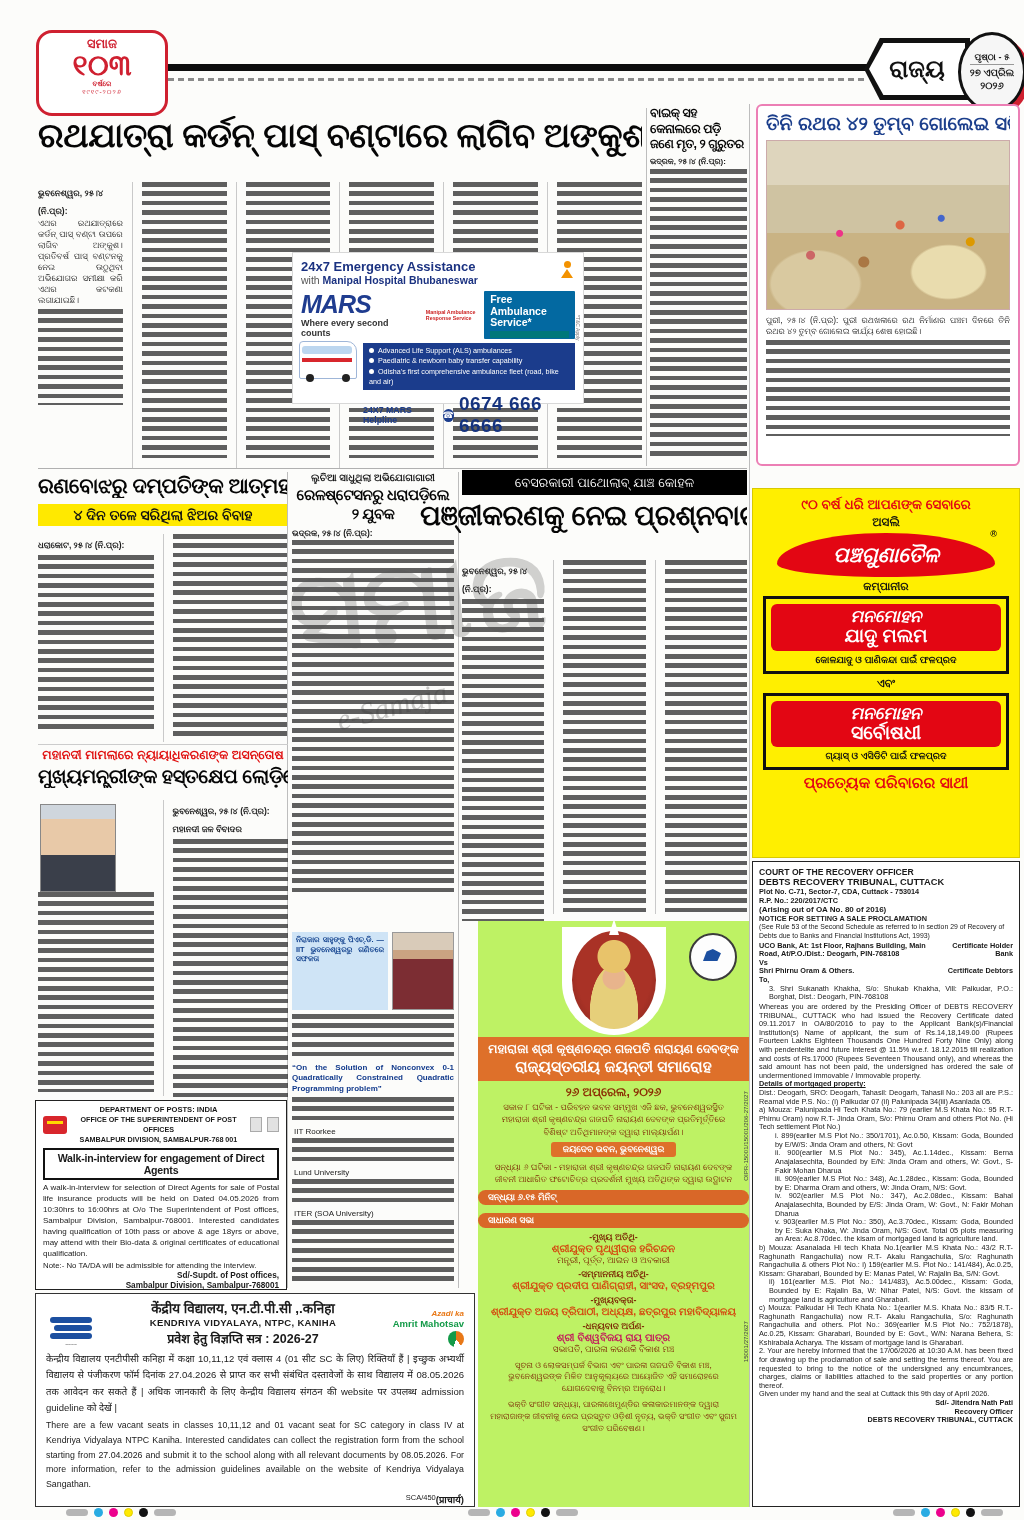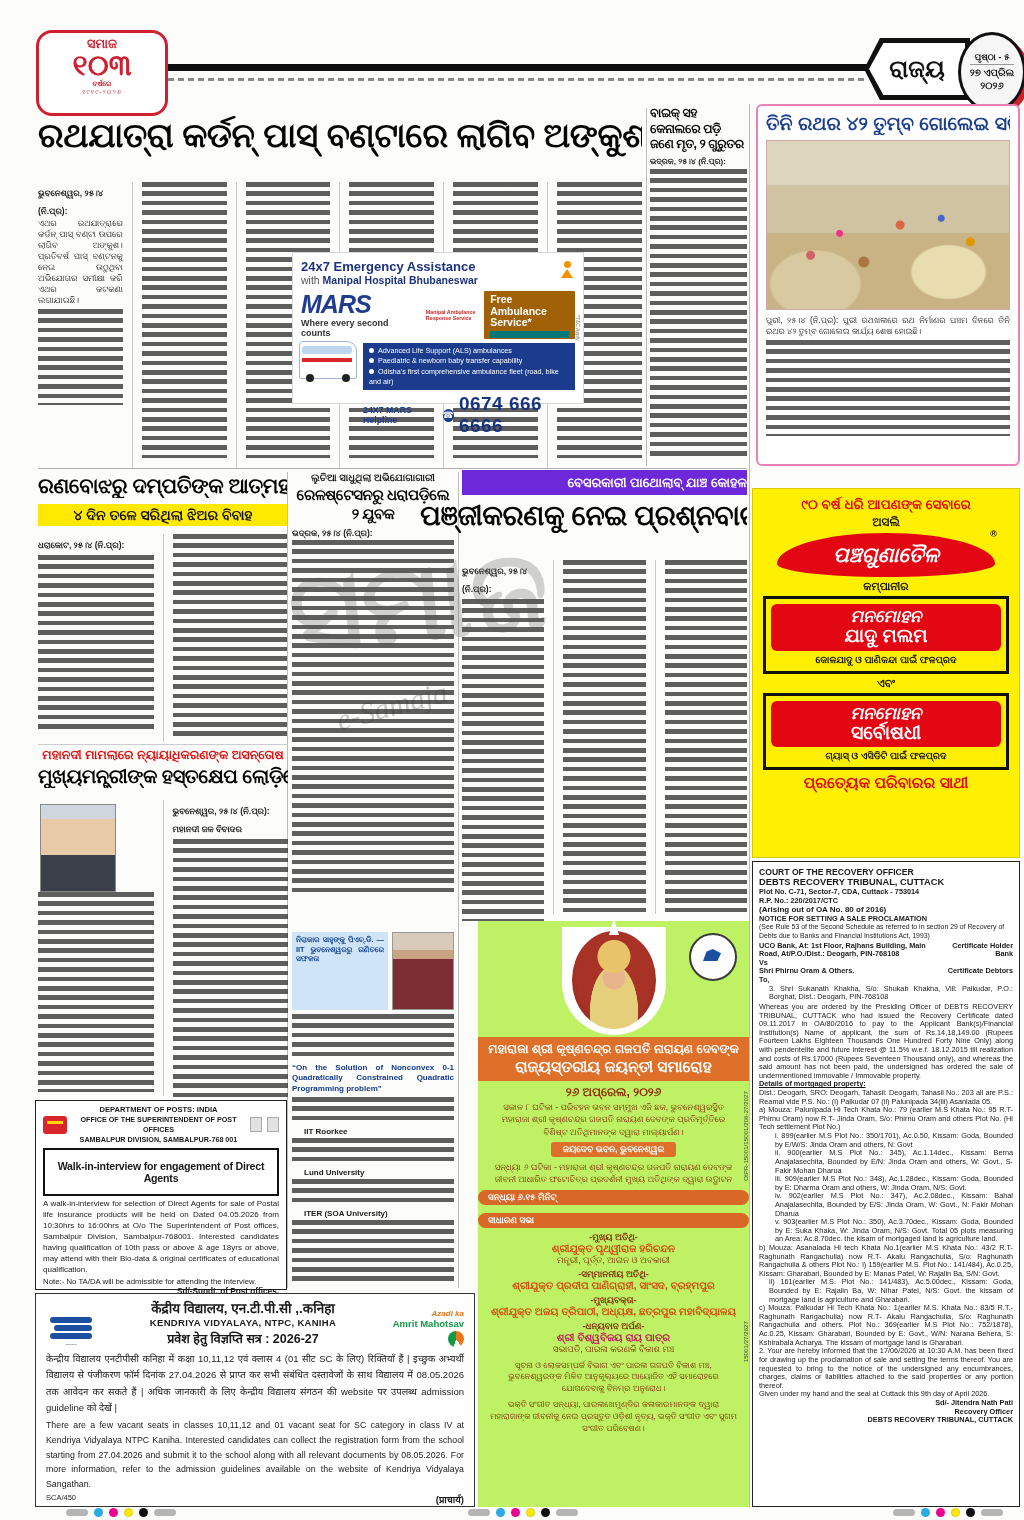--- a/index.html
+++ b/index.html
@@ -61,21 +61,21 @@
         padding:6px 8px;box-sizing:border-box;z-index:3;}
   #mars .t1{font-size:13px;font-weight:800;color:#1b3281;}
   #mars .t2{font-size:10.5px;color:#555;}
   #mars .t2 b{color:#1b3281;}
   #mars .person{position:absolute;right:10px;top:8px;width:12px;height:18px;}
   #mars .person .h{width:7px;height:7px;border-radius:50%;background:#f39200;margin:0 auto;}
   #mars .person .b{width:12px;height:9px;background:#f39200;clip-path:polygon(50% 0,100% 100%,0 100%);margin-top:1px;}
   #mars .logorow{display:flex;align-items:center;gap:7px;margin-top:5px;}
   #mars .marslogo{font-size:25px;font-weight:900;font-style:italic;color:#1f3c8f;letter-spacing:-1px;line-height:1;}
   #mars .marscap{width:52px;font-size:5.3px;line-height:1.15;color:#c22;font-weight:bold;}
-  #mars .free{width:80px;background:#a16207;color:#fff;font-weight:800;font-size:10.5px;line-height:1.1;
+  #mars .free{width:80px;background:#0369a1;color:#fff;font-weight:800;font-size:10.5px;line-height:1.1;
               padding:3px 6px 1px;border-radius:1px;}
   #mars .free .strip{margin-top:2px;height:7px;background:#00777a;}
   #mars .tnc{position:absolute;right:2px;top:62px;font-size:5px;color:#777;writing-mode:vertical-rl;}
   #mars .tag{font-size:9px;font-weight:800;color:#333;margin-top:1px;}
   #mars .band{margin-left:62px;margin-top:4px;background:#1b3c8c;color:#fff;padding:3px 6px;
               font-size:7.2px;line-height:1.45;}
   #mars .band .dot{display:inline-block;width:5px;height:5px;border-radius:50%;background:#fff;margin-right:4px;}
   #mars .van{position:absolute;left:6px;bottom:24px;width:56px;height:36px;background:#fff;
              border:1px solid #9fb6d8;border-radius:4px 10px 2px 2px;}
   #mars .van .ws{position:absolute;left:2px;top:4px;width:50px;height:8px;background:#bcd6ef;border-radius:3px;}
@@ -116,21 +116,21 @@
   #drt .u{text-decoration:underline;}
   
   #post{left:35px;top:1100px;width:252px;height:190px;border:1.5px solid #222;background:#fff;
         padding:4px 7px;box-sizing:border-box;}
   #post .head{display:flex;align-items:center;gap:5px;}
   #post .plogo{width:24px;height:18px;background:#d8262c;border-radius:3px;position:relative;flex:none;}
   #post .plogo:after{content:"";position:absolute;left:4px;top:5px;width:16px;height:3px;background:#ffd900;}
   #post .hmid{flex:1;text-align:center;font-weight:bold;font-size:7.2px;line-height:1.35;}
   #post .hmid .d1{font-size:7.6px;}
   #post .mini{width:10px;height:13px;background:#e2e2e2;border:1px solid #aaa;flex:none;}
-  #post .bar{border:2px solid #111;margin:4px 0 3px;padding:10px;text-align:center;
+  #post .bar{border:2px solid #111;margin:4px 0 3px;padding:2px;text-align:center;
              font-size:10.6px;font-weight:900;letter-spacing:-.2px;}
   #post .bd{font-size:8px;line-height:1.36;text-align:justify;}
   #post .nt{font-size:7.8px;margin-top:1px;}
   #post .sg{text-align:right;font-weight:bold;font-size:8.2px;line-height:1.3;margin-top:1px;}
   
   #kv{left:35px;top:1293px;width:440px;height:214px;border:1.5px solid #333;background:#fff;
       padding:5px 10px;box-sizing:border-box;}
   #kv .head{display:flex;align-items:flex-end;gap:12px;}
   #kv .klogo{width:50px;flex:none;padding-top:2px;}
   #kv .klogo .w{height:6px;border-radius:3px;background:#1c4fa0;margin:2px 4px;}
@@ -139,21 +139,21 @@
   #kv .th{font-size:13.5px;font-weight:bold;}
   #kv .te{font-size:9.5px;font-weight:bold;letter-spacing:.3px;}
   #kv .ts{font-size:12.5px;font-weight:bold;margin-top:2px;}
   #kv .azadi{width:74px;flex:none;text-align:right;line-height:1.1;padding-top:4px;}
   #kv .az1{font-size:8px;font-style:italic;color:#e87817;font-weight:bold;}
   #kv .az2{font-size:9.5px;font-weight:900;color:#139a48;}
   #kv .spiral{width:16px;height:16px;border-radius:50%;margin:2px 0 0 auto;
               background:conic-gradient(#e87817 0 40%,#fff 40% 55%,#139a48 55% 100%);}
   #kv .bh{font-size:9.5px;line-height:1.72;text-align:justify;margin-top:4px;}
   #kv .be{font-size:8.8px;line-height:1.66;text-align:justify;margin-top:2px;}
-  #kv .bot{display:flex;justify-content:space-between;font-size:7.5px;margin-top:2px;}
+  #kv .bot{display:flex;justify-content:flex-end;font-size:7.5px;margin-top:2px;}
   #kv .bot .pr{font-size:9.5px;font-weight:bold;}
   
   #raj{left:478px;top:921px;width:271px;height:586px;background:#bef264;box-sizing:border-box;overflow:hidden;}
   #raj .hero{position:relative;height:116px;}
   #raj .uframe{position:absolute;left:84px;top:6px;width:104px;height:108px;background:#fff;
                border-radius:0 0 52px 52px;}
   #raj .portrait{position:absolute;left:10px;top:4px;width:84px;height:98px;border-radius:50%;
       background:
         radial-gradient(circle at 50% 26%,#e8c36a 0 16px,transparent 17px),
         radial-gradient(circle at 50% 48%,#e8b48c 0 11px,transparent 12px),
@@ -184,34 +184,34 @@
   #raj .f1{font-size:11px;font-weight:900;}
   #raj .f2{font-size:10.5px;font-weight:800;}
   #raj .code{position:absolute;right:0px;font-size:6.2px;color:#444;writing-mode:vertical-rl;transform:rotate(180deg);}
   
   #phd .krow{display:flex;gap:4px;}
   #phd .kick{flex:1;background:#cfe4f6;color:#0f3f8c;font-size:7.4px;font-weight:bold;
              line-height:1.3;padding:3px 4px;text-align:justify;}
   #phd .photo{width:60px;height:76px;flex:none;border:1px solid #999;
       background:linear-gradient(180deg,#d9cbb9 0 22%,#caa382 22% 34%,#7c2d33 34% 100%);}
   #phd .thesis{font-size:8px;font-weight:bold;color:#123a8c;line-height:1.3;text-align:justify;margin:3px 0;}
-  #phd .inst{font-size:8px;font-weight:bold;margin:2px 12px;}
+  #phd .inst{font-size:8px;font-weight:normal;margin:2px 2px;}
   
   #wm{left:298px;top:540px;width:360px;height:300px;z-index:4;pointer-events:none;
       transform:rotate(-6deg);opacity:.26;}
   #wm .big{font-size:112px;font-weight:900;color:#555;line-height:1;}
   #wm .es{position:absolute;left:36px;top:140px;font-size:30px;font-style:italic;
           font-family:"Liberation Serif",serif;color:#333;transform:rotate(-9deg);}
   
   .marks{position:absolute;top:1508px;display:flex;gap:6px;align-items:center;}
   .pill{width:22px;height:7px;border-radius:4px;background:#b5b5b5;}
   .dot{width:9px;height:9px;border-radius:50%;}
   .dot.c{background:#29abe2;} .dot.m{background:#ec008c;}
   .dot.y{background:#ffe900;border:1px solid #e0ce00;box-sizing:border-box;} .dot.k{background:#111;}
-  .kickbar{background:#6d28d9;color:#fff;font-weight:bold;text-align:right;}
+  .kickbar{background:#000000;color:#fff;font-weight:normal;text-align:center;}
   .redkick{color:#e01010;font-weight:800;text-align:center;}
   .yellowbar{background:#ffe900;color:#111;font-weight:800;text-align:center;}
 </style>
 </head>
 <body>
 
 <div id="page">
 
   <div id="logo" class="abs">
     <div class="b">ସମାଜ</div>

